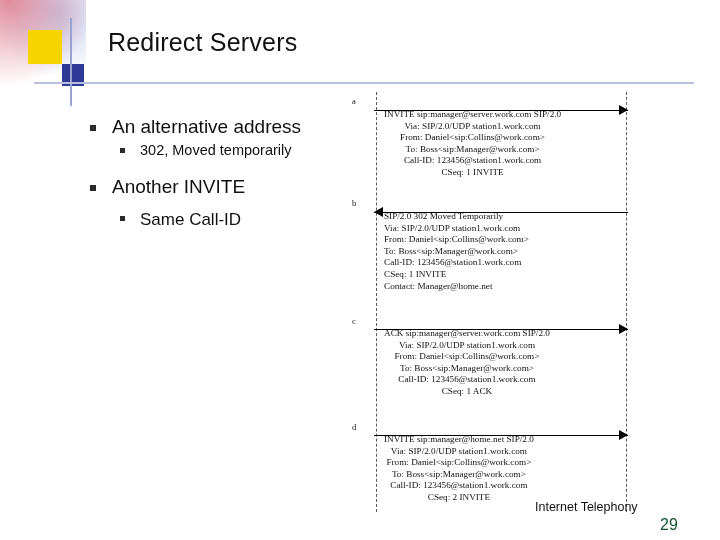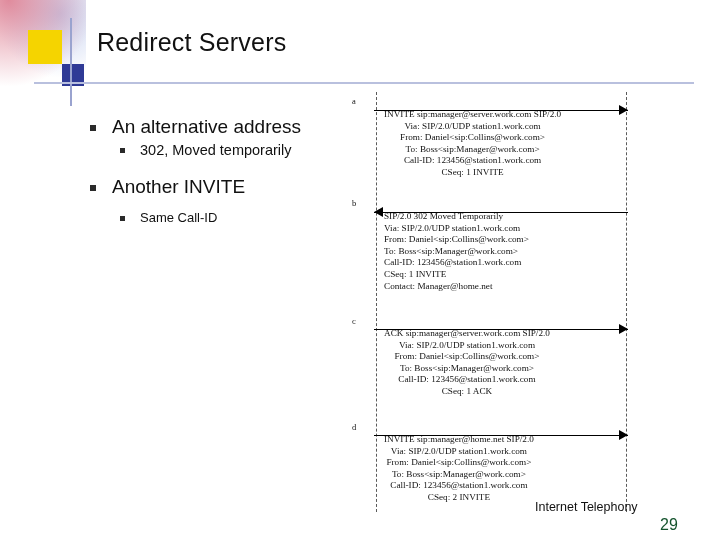--- a/index.html
+++ b/index.html
@@ -17,34 +17,34 @@
     background:
       radial-gradient(circle at 10% 0%, rgba(220,120,140,0.85) 0%, rgba(220,120,140,0.35) 42%, rgba(255,255,255,0) 72%),
       radial-gradient(circle at 70% 15%, rgba(150,170,225,0.55) 0%, rgba(255,255,255,0) 65%);
   }
   .deco-yellow { left:28px; top:30px; width:34px; height:34px; background:#f5d400; }
   .deco-blue   { left:62px; top:64px; width:22px; height:22px; background:#2f3a96; }
   .deco-vline  { left:70px; top:18px; width:2px; height:88px; background:#9aa3cf; }
 
   
   .title {
-    position:absolute; left:97px; top:28px;
+    position:absolute; left:108px; top:28px;
     font-size:25px; color:#111; letter-spacing:0.2px;
     white-space:nowrap;
   }
   .title-rule {
     position:absolute; left:34px; top:82px; width:660px; height:2px;
     background:#b9c0de;
   }
 
   
   .bullets { position:absolute; left:84px; top:104px; width:300px; }
   .b1 { position:relative; margin:12px 0 4px 0; padding-left:28px; font-size:19px; color:#111; }
   .b2 { position:relative; margin:3px 0 16px 0; padding-left:56px; font-size:14.5px; color:#111; }
-  .b3 { position:relative; margin:2px 0 2px 0; padding-left:56px; font-size:13px; color:#111; }
+  .b3 { position:relative; margin:2px 0 2px 0; padding-left:56px; font-size:17px; color:#111; }
   .sq { position:absolute; width:6px; height:6px; background:#2a2a2a; }
   .b1 .sq { left:6px; top:9px; }
   .b2 .sq, .b3 .sq { left:36px; top:6px; width:5px; height:5px; }
 
   
   .diagram { position:absolute; left:348px; top:92px; width:330px; height:420px; }
   .lifeline {
     position:absolute; top:0; bottom:0; width:0;
     border-left:1px dashed #5a5a5a;
   }

